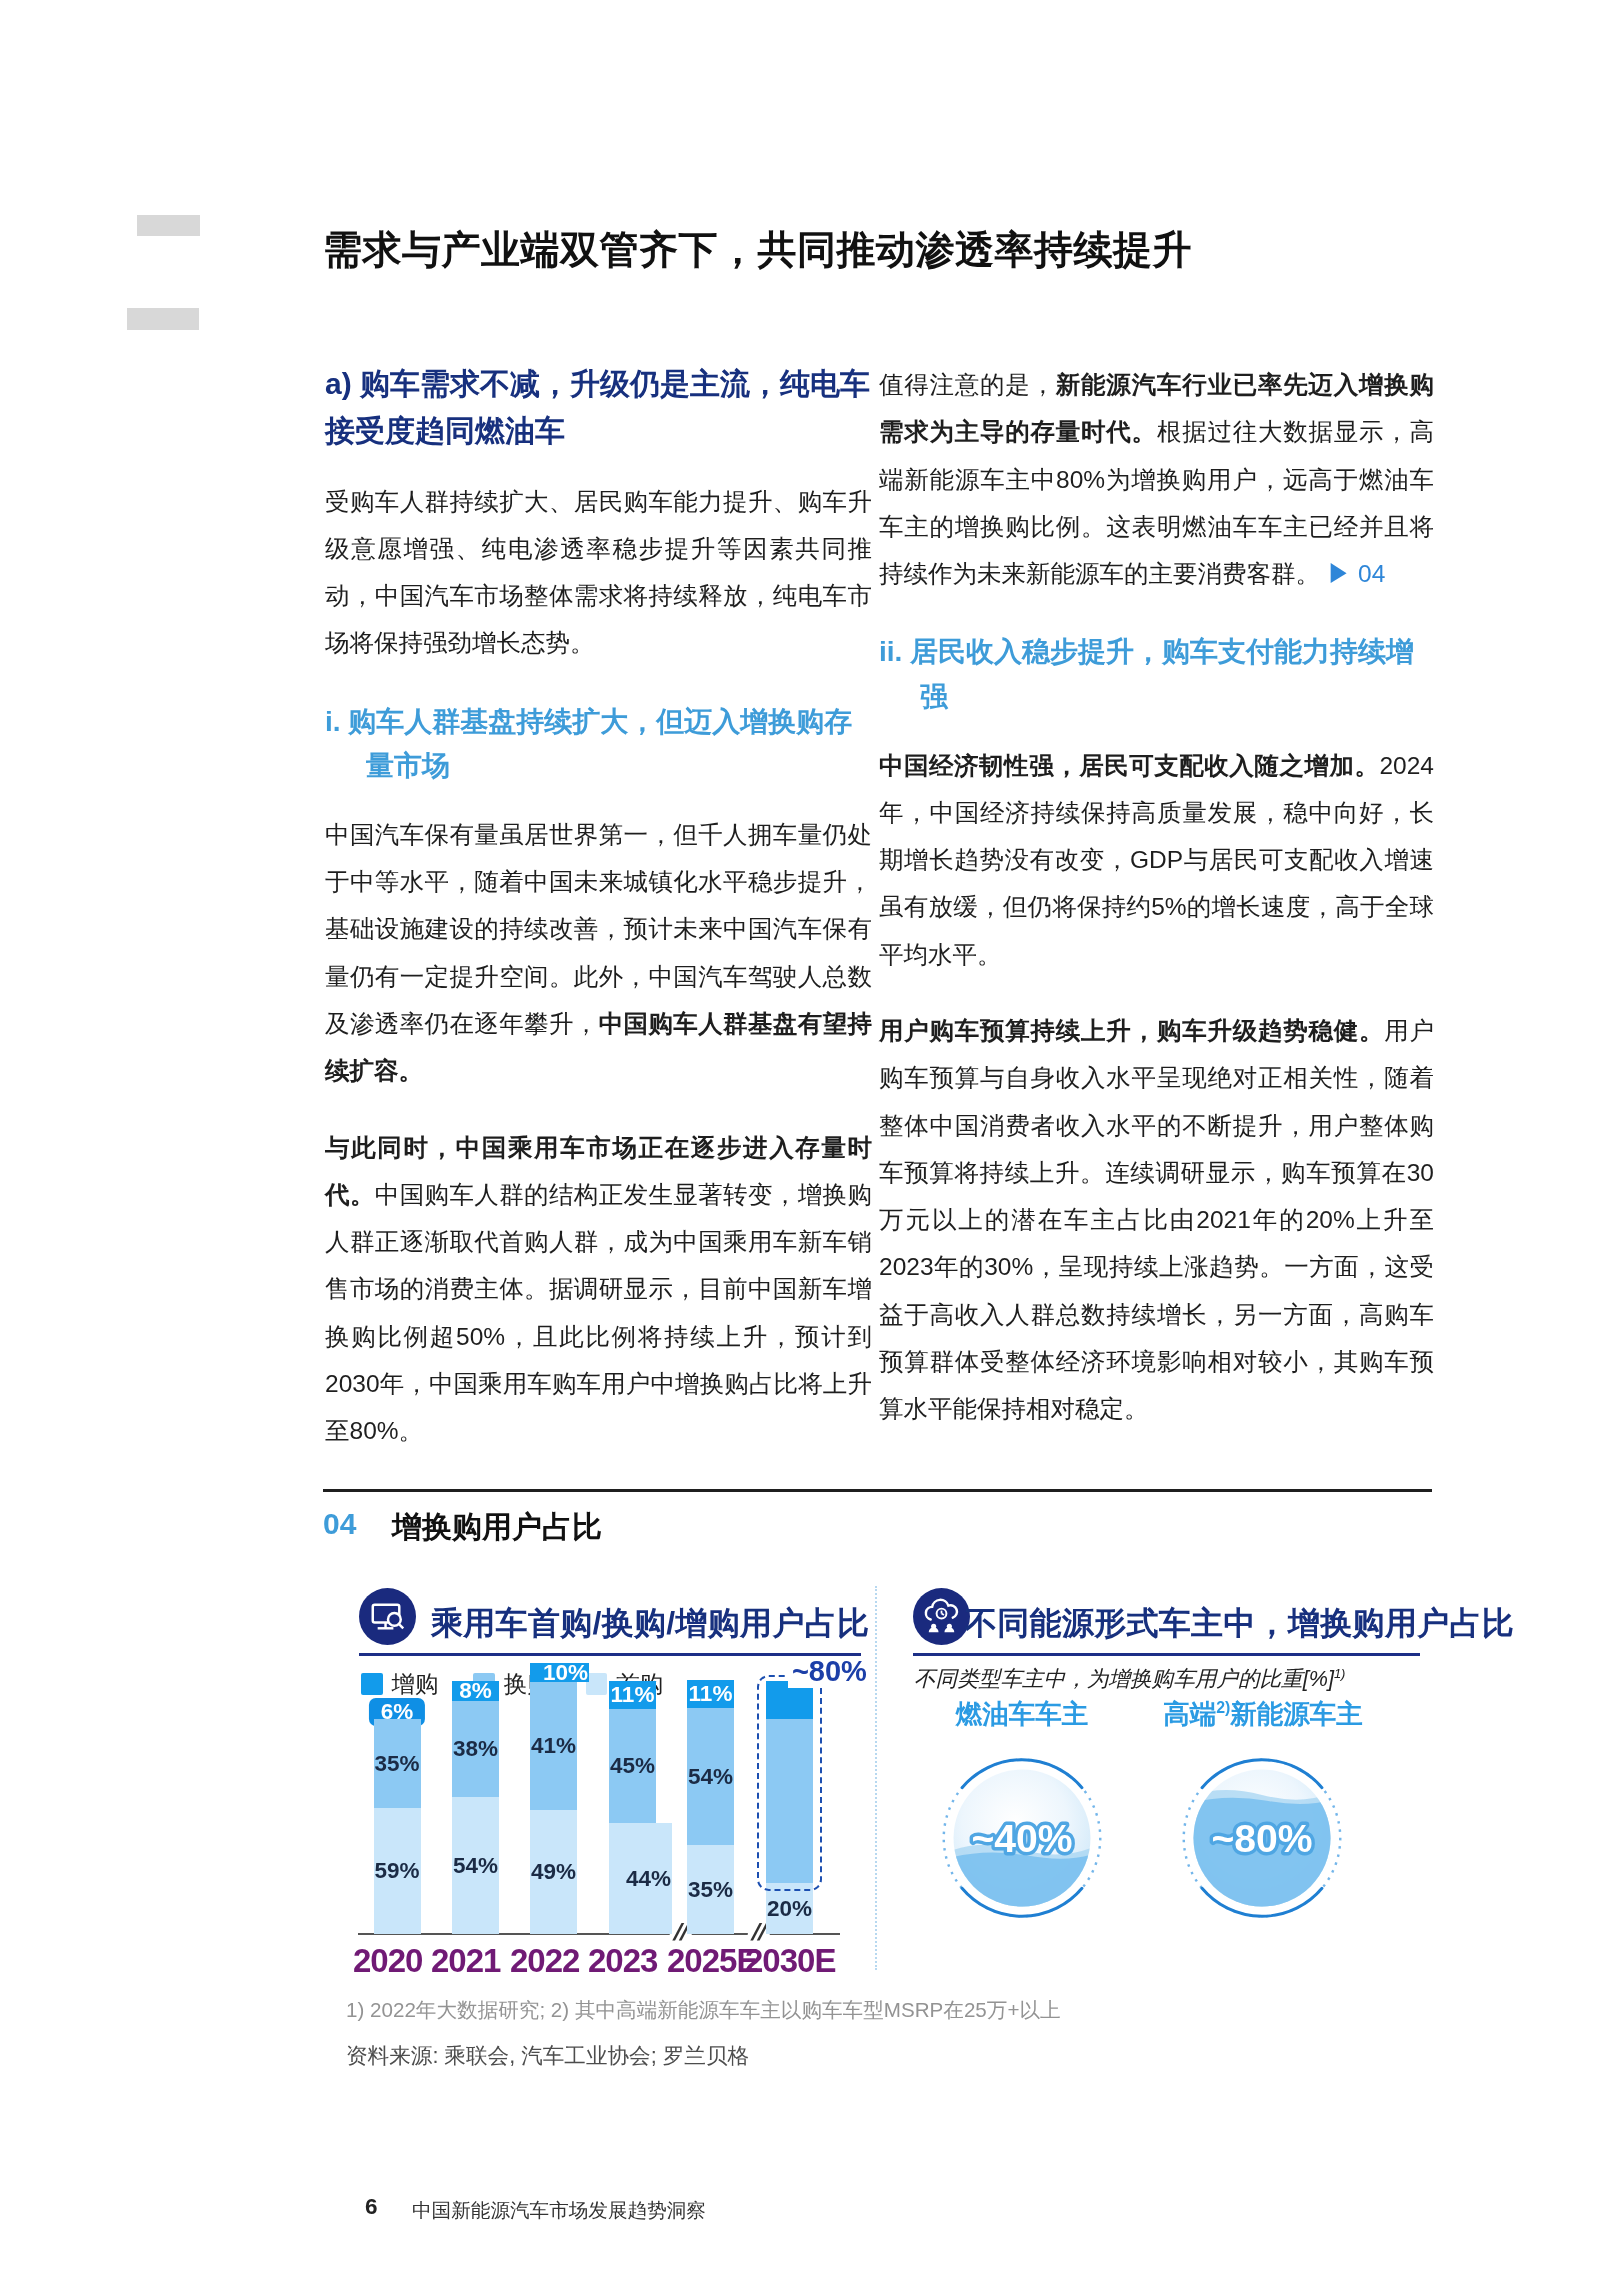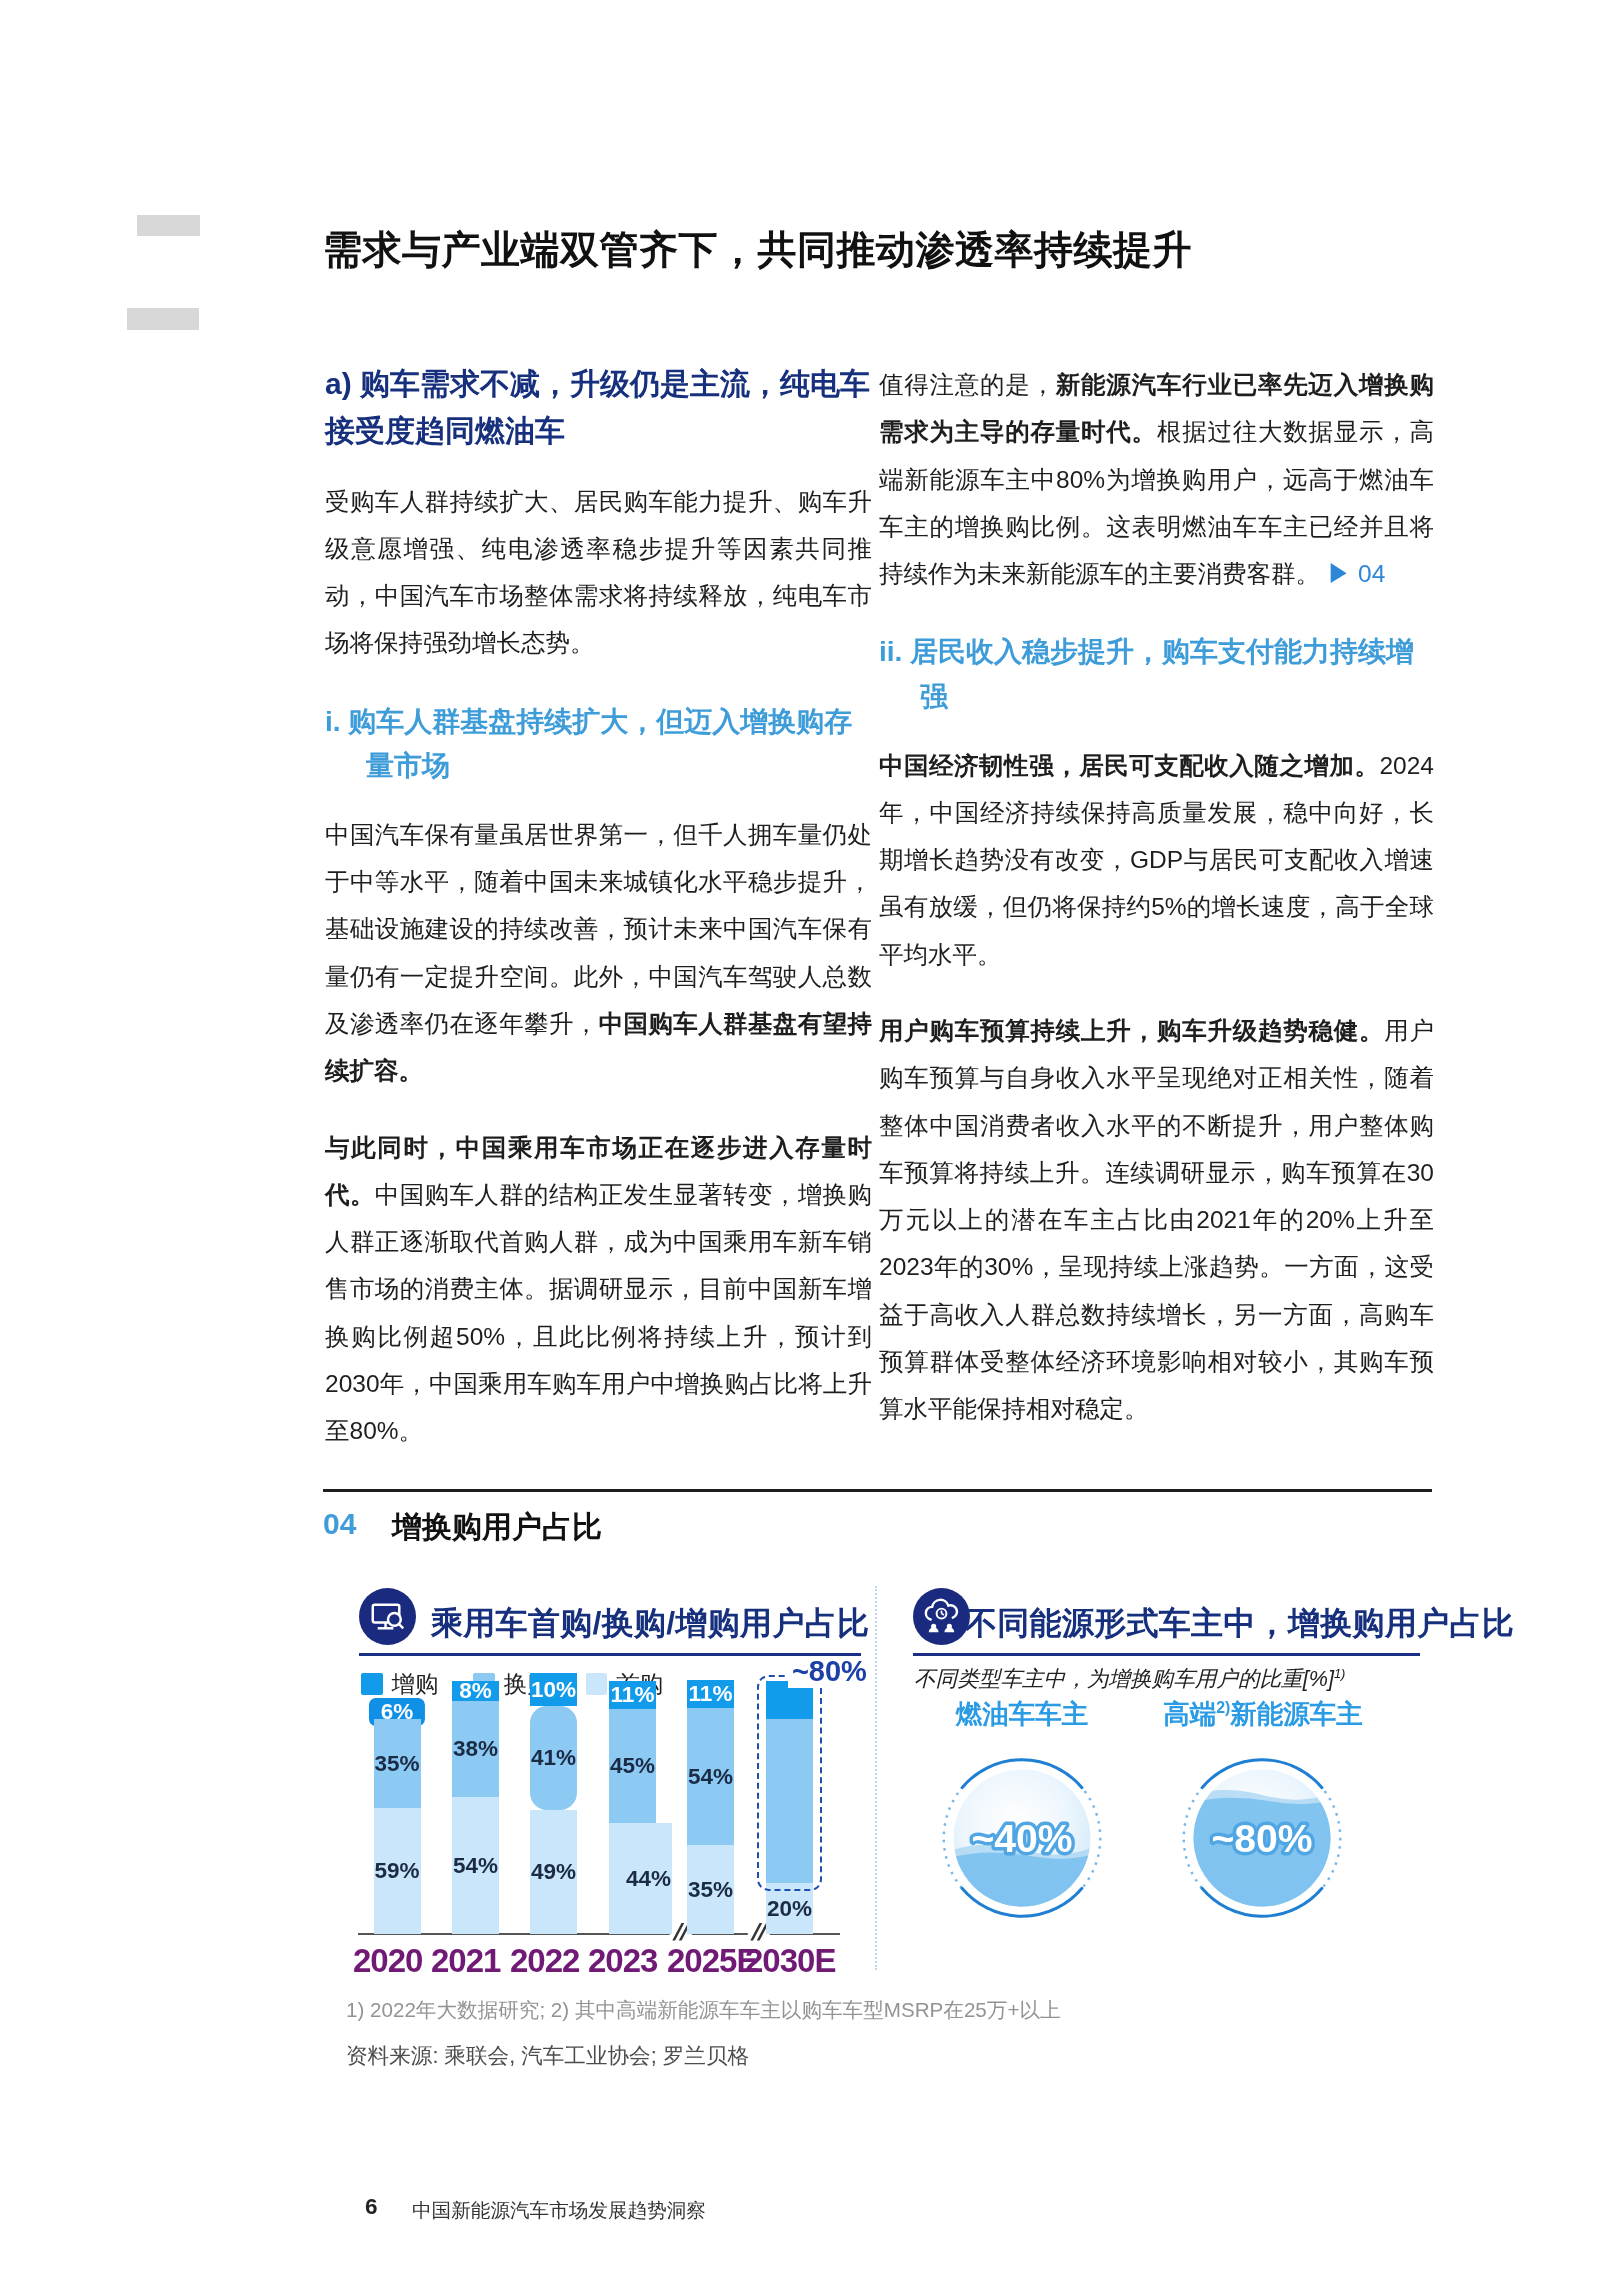--- a/index.html
+++ b/index.html
@@ -132,24 +132,24 @@
         </div>
         <div class="bar-seg" style="height: 96px; background: rgb(140, 201, 243);">
           <span class="seg-label seg-label-mid">38%</span>
         </div>
         <div class="bar-seg" style="height: 137px; background: rgb(201, 230, 250);">
           <span class="seg-label seg-label-mid">54%</span>
         </div>
       </div>
       <div class="cat-label" style="left: 157px;">2022</div>
       <div class="bar-col" style="left: 177px;">
-        <div class="bar-seg" style="height: 33px; background: rgb(18, 155, 235);">
+        <div class="bar-seg" style="height: 19px; background: rgb(18, 155, 235); padding-left: 12px;">
           <span class="seg-label seg-label-top">10%</span>
         </div>
-        <div class="bar-seg" style="height: 104px; background: rgb(140, 201, 243); border-radius: 17px;">
+        <div class="bar-seg" style="height: 128px; background: rgb(140, 201, 243);">
           <span class="seg-label seg-label-mid">41%</span>
         </div>
         <div class="bar-seg" style="height: 124px; background: rgb(201, 230, 250);">
           <span class="seg-label seg-label-mid">49%</span>
         </div>
       </div>
       <div class="cat-label" style="left: 235px;">2023</div>
       <div class="bar-col" style="left: 256px;">
         <div class="bar-seg" style="height: 28px; background: rgb(18, 155, 235);">
           <span class="seg-label seg-label-top">11%</span>

